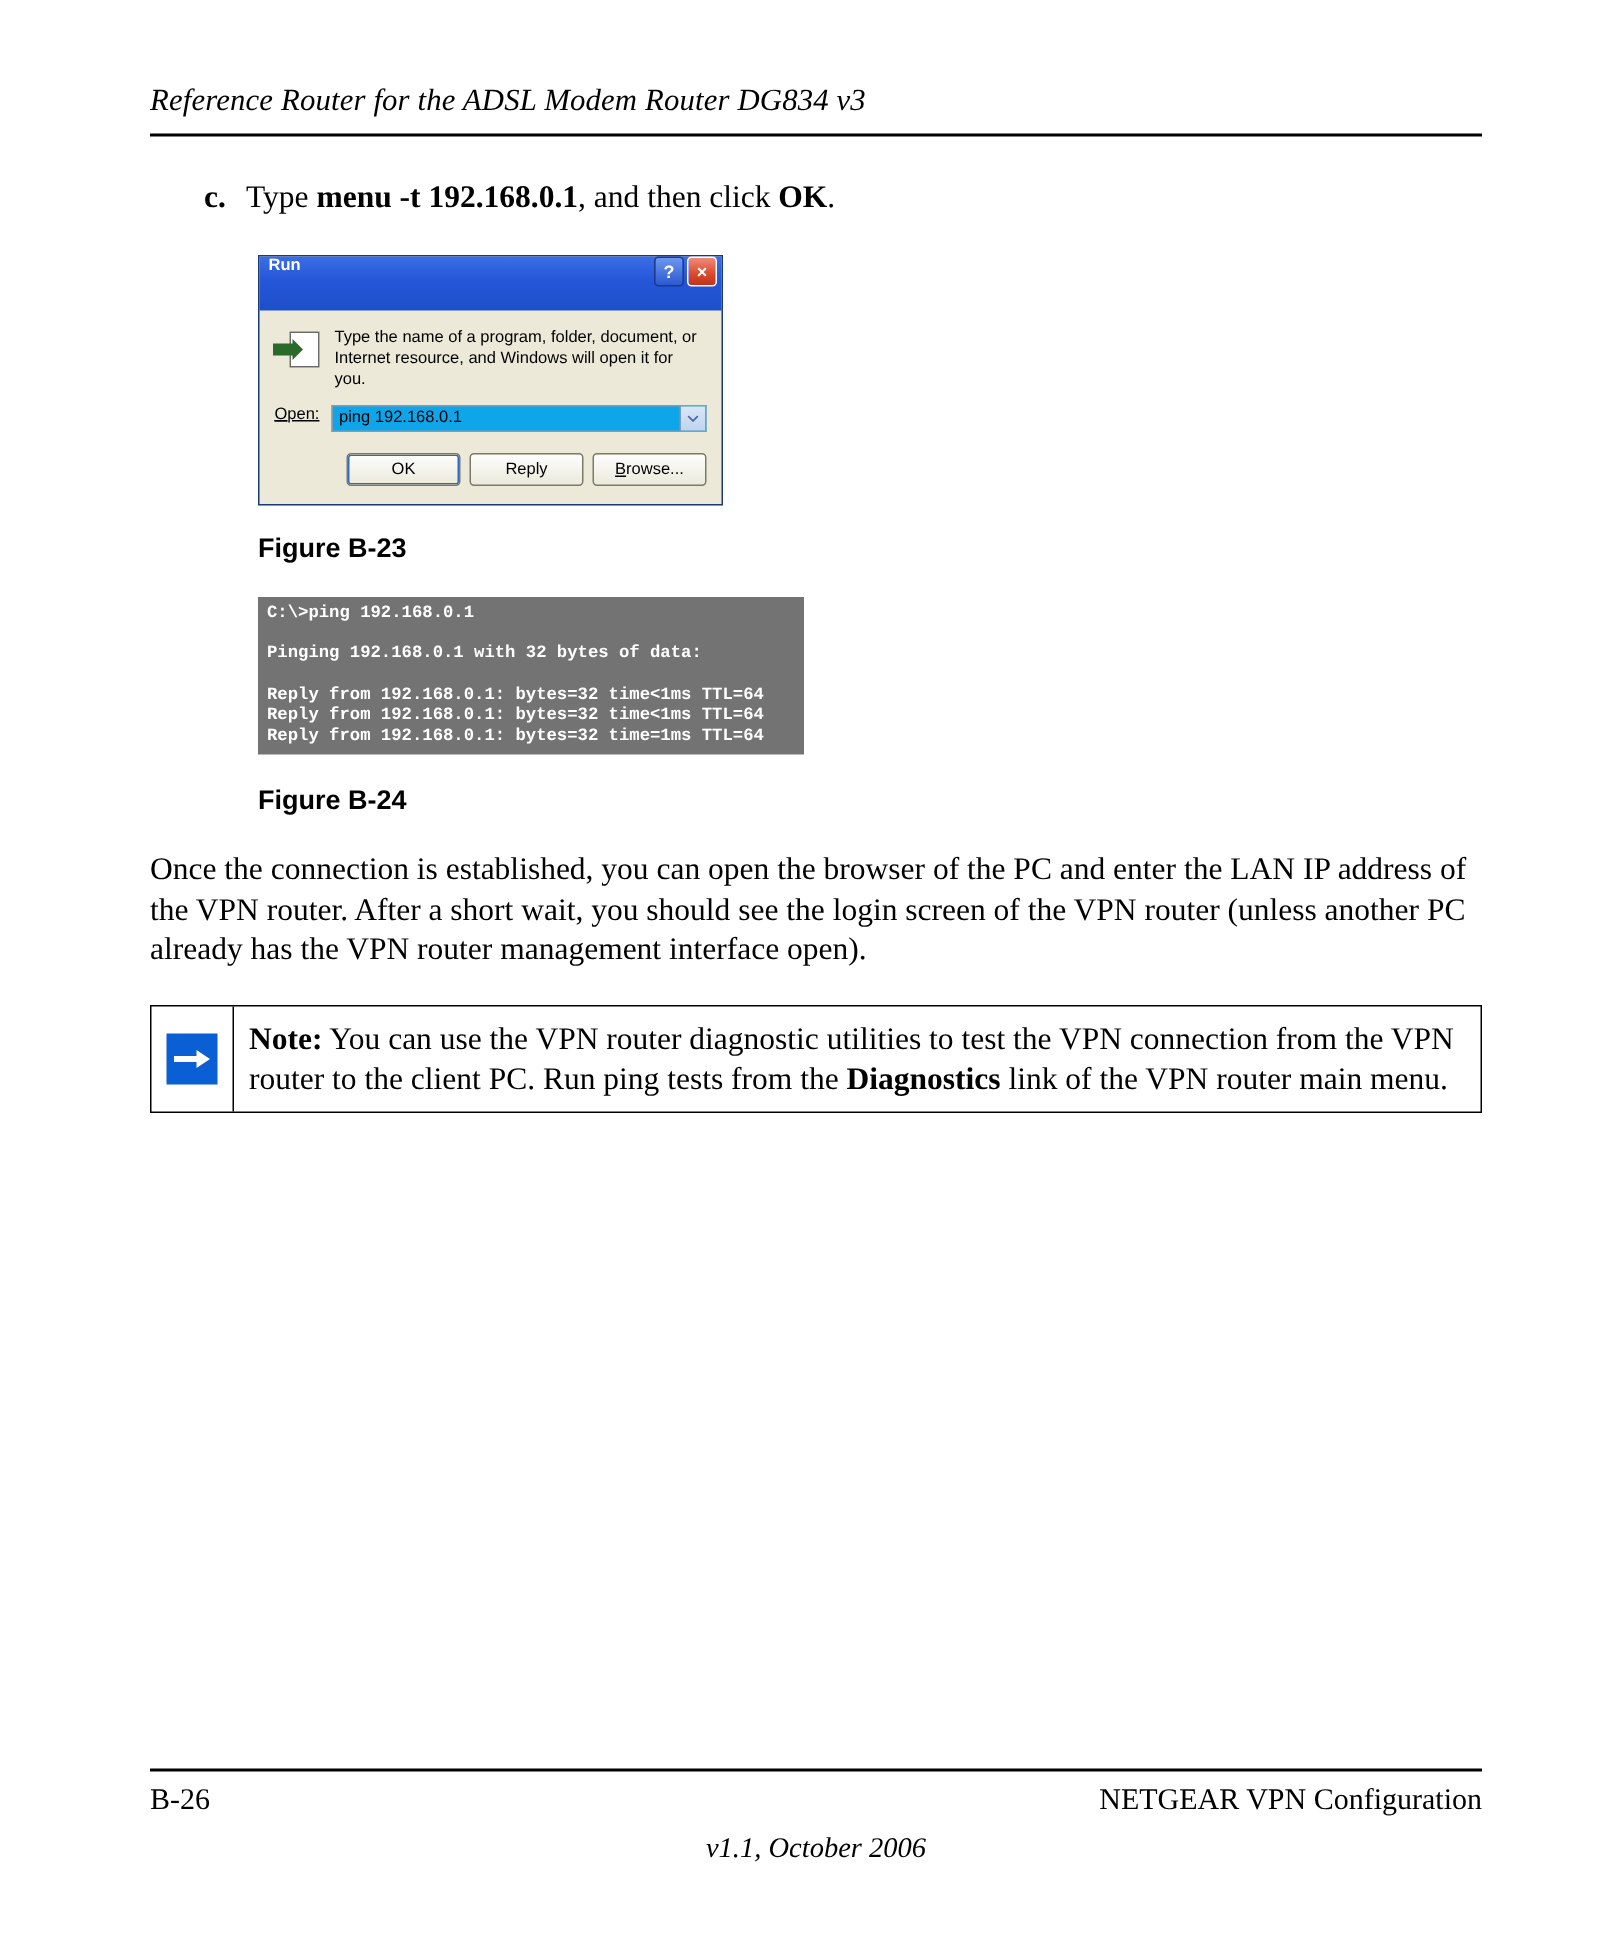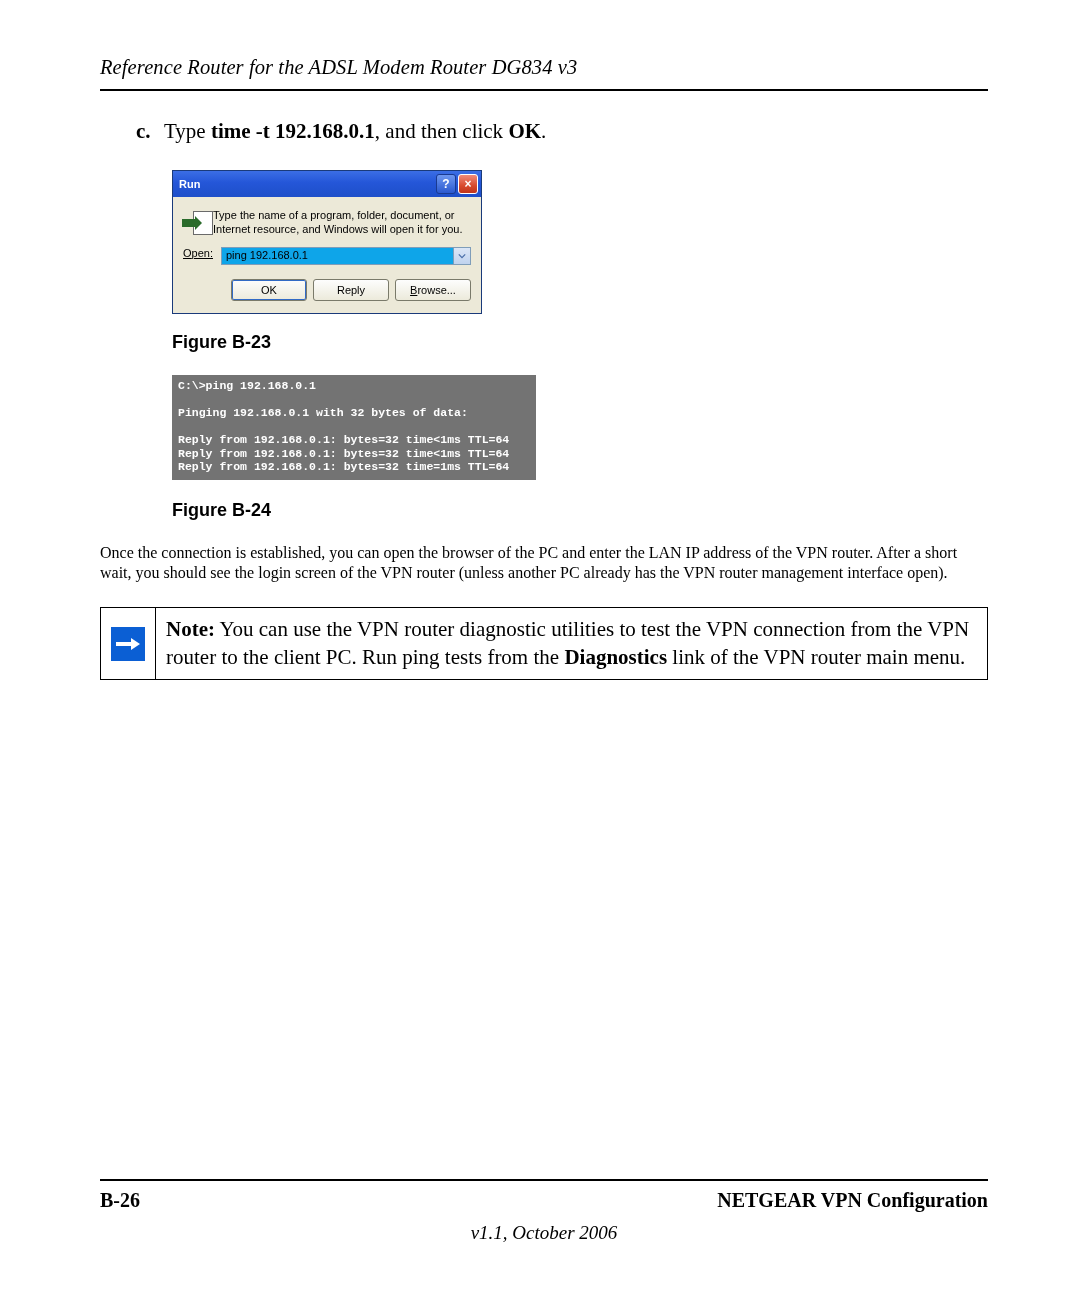--- a/index.html
+++ b/index.html
@@ -44,24 +44,23 @@
   }
   .run-dialog {
     width: 308px;
     border: 1px solid #1a3a7a;
     background: #ece9d8;
     font-family: Tahoma, Arial, sans-serif;
     font-size: 11px;
     color: #000;
   }
   .title-bar {
-    height: 26px;
+    height: 36px;
     background: linear-gradient(to bottom, #3b6ee5 0%, #2456d8 45%, #1e4fc9 100%);
     display: flex;
-    align-items: center;
     padding: 0 3px 0 6px;
     color: #fff;
     font-weight: bold;
   }
   .title-bar .spacer { flex: 1; }
   .title-btn {
     width: 18px;
     height: 18px;
     margin-left: 2px;
     border-radius: 3px;
@@ -78,20 +77,21 @@
     color: #fff;
   }
   .title-close {
     background: linear-gradient(to bottom, #f08b7a, #d84a2e 60%, #c0341a);
     border: 1px solid #fff;
     color: #fff;
   }
   .run-body {
     padding: 12px 10px 8px 10px;
     display: flex;
+    column-gap: 10px;
     justify-content: flex-end;
   }
   .run-icon {
     width: 30px; height: 26px;
     position: relative;
     flex-shrink: 0;
     margin-top: 2px;
   }
   .run-icon .doc {
     position: absolute;
@@ -184,21 +184,21 @@
     margin-bottom: 22px;
   }
   .body-para {
     font-size: 21px;
     line-height: 1.26;
     margin-left: 72px;
     margin-right: 0;
     margin-bottom: 24px;
   }
   .body-para-full {
-    font-size: 16px;
+    font-size: 21px;
     line-height: 1.26;
     margin-bottom: 24px;
   }
 
   
   .console {
     margin-left: 72px;
     width: 352px;
     background: #737373;
     color: #fff;
@@ -248,40 +248,39 @@
   }
   .footer hr {
     border: none;
     border-top: 2px solid #000;
     margin: 0 0 8px 0;
   }
   .footer-row {
     display: flex;
     justify-content: space-between;
     font-size: 20px;
-    font-weight: bold;
   }
   .footer-center {
     text-align: center;
     font-style: italic;
     font-size: 19px;
     margin-top: 10px;
   }
 </style>
 </head>
 <body>
 
 <div class="page">
 
   <div class="header">
     <span>Reference Router for the ADSL Modem Router DG834 v3</span>
   </div>
 
   <div class="step-line">
-    <span class="marker">c.</span><span>Type  </span><span class="bold">time -t 192.168.0.1</span><span>, and then click </span><span class="bold">OK</span><span>.</span>
+    <span class="marker">c.</span><span>Type  </span><span class="bold">menu -t 192.168.0.1</span><span>, and then click </span><span class="bold">OK</span><span>.</span>
   </div>
 
   <div class="run-dialog-wrap">
     <div class="run-dialog">
       <div class="title-bar">
         <span>Run</span>
         <span class="spacer"></span>
         <span class="title-btn title-help">?</span>
         <span class="title-btn title-close">×</span>
       </div>

